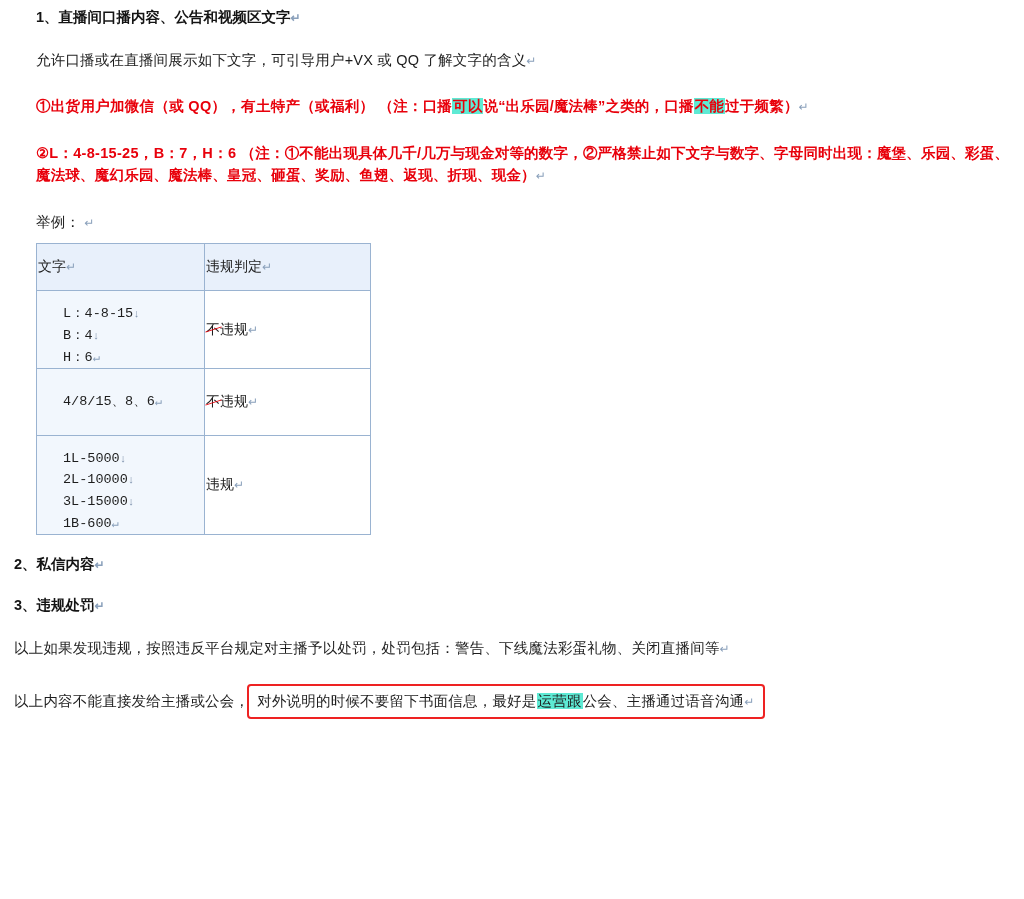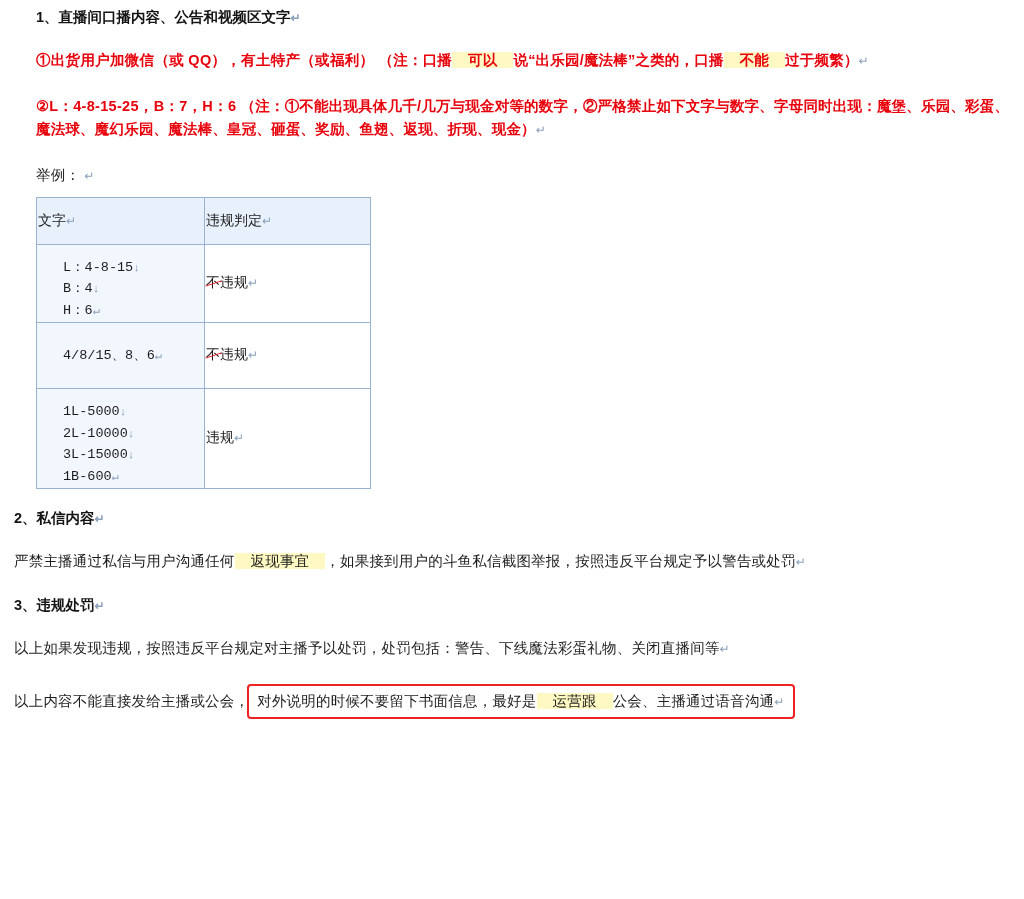--- a/index.html
+++ b/index.html
@@ -51,22 +51,22 @@
   .red {
     color: #e8000b;
     font-weight: bold;
     letter-spacing: 0.3px;
   }
   .red-normal {
     color: #e8000b;
     font-weight: bold;
   }
   .mark {
-    background: #fef9c3;
-    padding: 0 16px;
+    background: #5eead4;
+    padding: 0 1px;
   }
   .pilcrow {
     color: #8aa0bb;
     font-size: 12px;
     vertical-align: baseline;
   }
 
   
   .tbl-wrap {
     padding-left: 22px;
@@ -138,20 +138,23 @@
 <body>
 
 <div class="page">
   <div class="topline"></div>
   <div class="doc">
 
     <div class="heading heading-indent">
       <span>1、直播间口播内容、公告和视频区文字</span><span class="pilcrow">↵</span>
     </div>
 
+    <div class="para body-indent">
+      <span>允许口播或在直播间展示如下文字，可引导用户+VX 或 QQ 了解文字的含义</span><span class="pilcrow">↵</span>
+    </div>
 
     <div class="para body-indent">
       <span class="red">①出货用户加微信（或 QQ），有土特产（或福利）</span>
       <span class="red-normal">（注：口播</span><span class="red-normal mark">可以</span><span class="red-normal">说“出乐园/魔法棒”之类的，口播</span><span class="red-normal mark">不能</span><span class="red-normal">过于频繁）</span><span class="pilcrow">↵</span>
     </div>
 
     <div class="para body-indent">
       <span class="red">②L：4-8-15-25，B：7，H：6</span>
       <span class="red-normal">（注：①不能出现具体几千/几万与现金对等的数字，②严格禁止如下文字与数字、字母同时出现：</span><span class="red-normal">魔堡、乐园、彩蛋、魔法球、魔幻乐园、魔法棒、皇冠、砸蛋、奖励、鱼翅、返现、折现、现金</span><span class="red-normal">）</span><span class="pilcrow">↵</span>
     </div>
@@ -203,23 +206,20 @@
             </td>
           </tr>
         </tbody>
       </table>
     </div>
 
     <div class="heading">
       <span>2、私信内容</span><span class="pilcrow">↵</span>
     </div>
 
-    <div class="para">
-      <span>严禁主播通过私信与用户沟通任何</span><span class="mark">返现事宜</span><span>，如果接到用户的斗鱼私信截图举报，按照违反平台规定予以警告或处罚</span><span class="pilcrow">↵</span>
-    </div>
 
     <div class="heading">
       <span>3、违规处罚</span><span class="pilcrow">↵</span>
     </div>
 
     <div class="para">
       <span>以上如果发现违规，按照违反平台规定对主播予以处罚，处罚包括：警告、下线魔法彩蛋礼物、关闭直播间等</span><span class="pilcrow">↵</span>
     </div>
 
 

